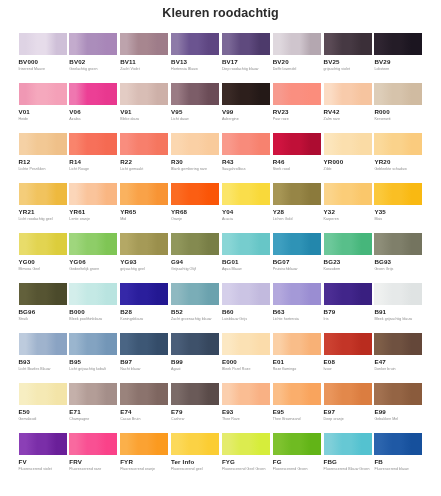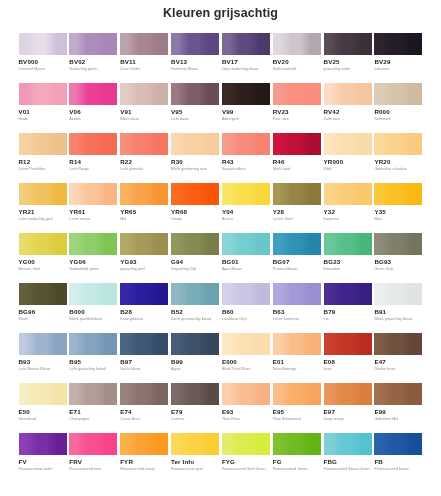--- a/index.html
+++ b/index.html
@@ -64,21 +64,21 @@
     line-height: 5.2px;
     margin-top: 1.6px;
     letter-spacing: 0.05px;
     word-wrap: break-word;
     -webkit-font-smoothing: antialiased;
   }
 </style>
 </head>
 <body>
 
-<h1 id="page-title">Kleuren grijsachtig</h1>
+<h1 id="page-title">Kleuren roodachtig</h1>
 
 <div id="swatch-grid">
     <div class="swatch-row">
       <div class="swatch-cell">
         <div class="swatch-chip" style="background: linear-gradient(90deg, rgb(222, 211, 228) 0%, rgb(222, 211, 228) 14%, rgb(230, 220, 234) 38%, rgb(230, 220, 234) 56%, rgb(207, 192, 216) 78%, rgb(207, 192, 216) 100%);"></div>
         <div class="swatch-code">BV000</div>
         <div class="swatch-name">Iriserend Mauve</div>
       </div>
       <div class="swatch-cell">
         <div class="swatch-chip" style="background: linear-gradient(90deg, rgb(195, 171, 205) 0%, rgb(195, 171, 205) 14%, rgb(171, 141, 187) 38%, rgb(171, 141, 187) 56%, rgb(168, 134, 184) 78%, rgb(168, 134, 184) 100%);"></div>

